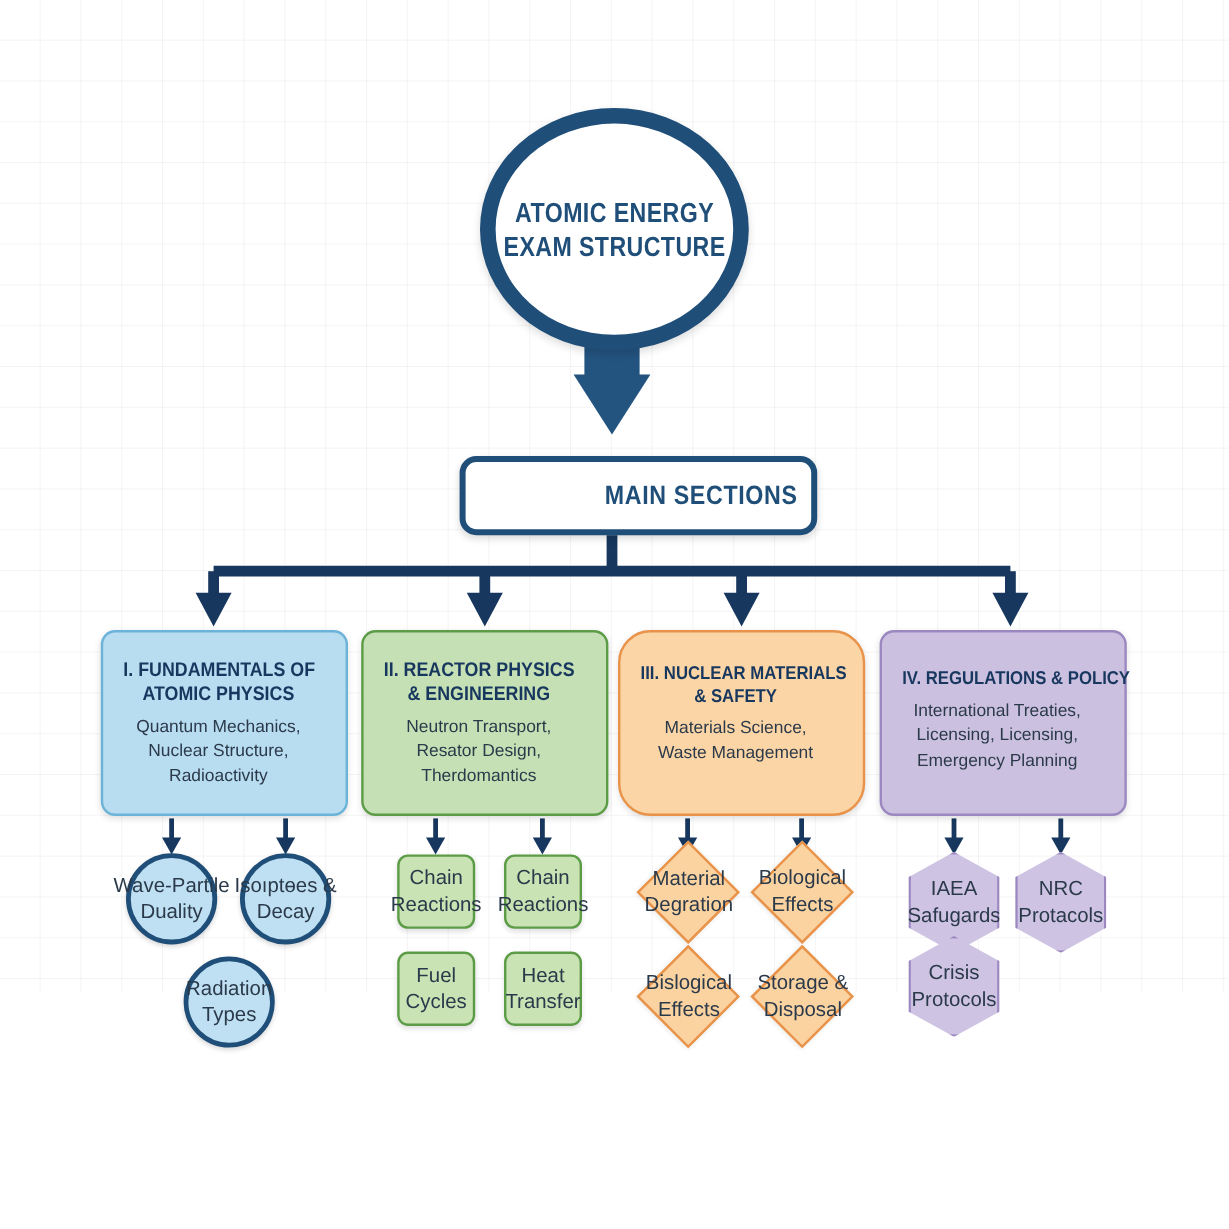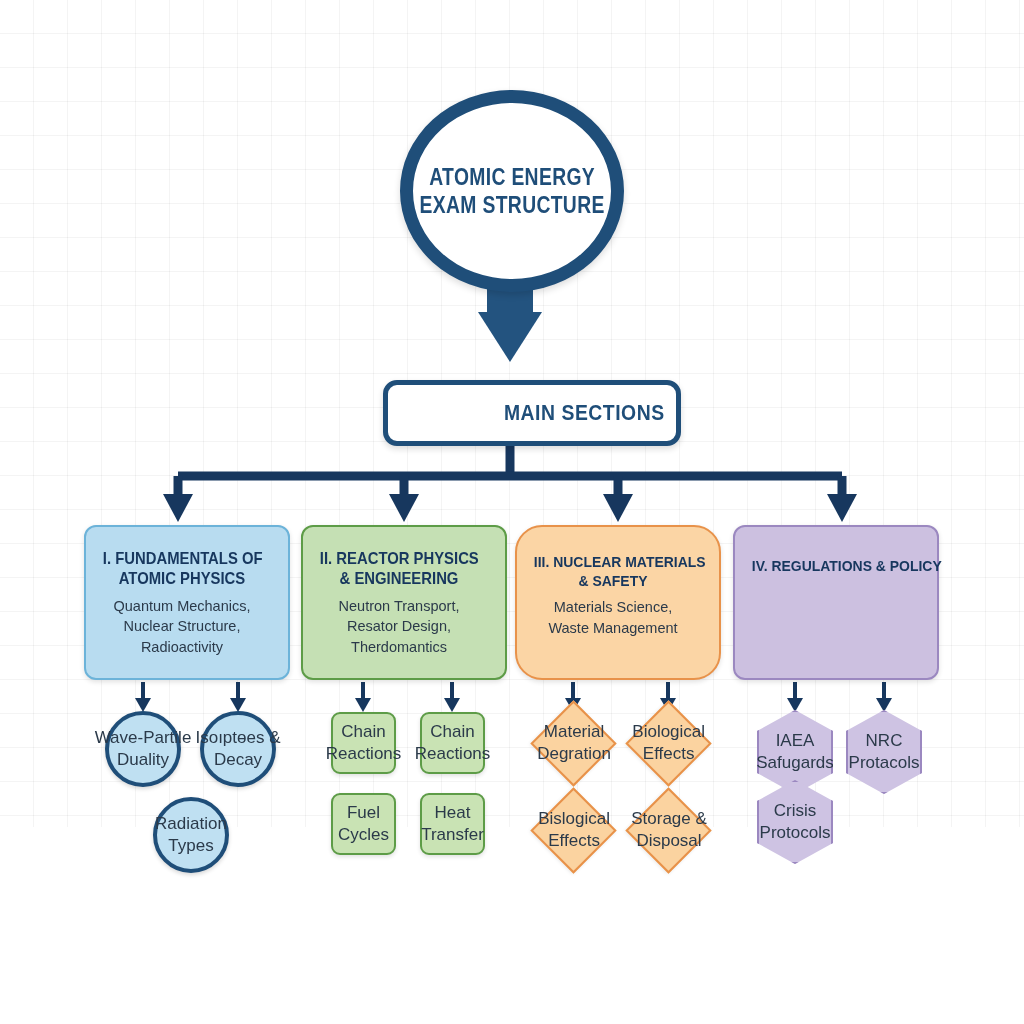--- a/index.html
+++ b/index.html
@@ -210,20 +210,25 @@
     <div class="section-sub">
       <div>Materials Science,</div>
       <div>Waste Management</div>
     </div>
   </div>
 
   <div class="section-box" style="left:733px;background:#ccc0e0;border-color:#9b88c0;padding-top:30px;">
     <div class="section-title" style="font-size:15.5px;">
       <div>IV. REGULATIONS &amp; POLICY</div>
     </div>
+    <div class="section-sub">
+      <div>International Treaties,</div>
+      <div>Licensing, Licensing,</div>
+      <div>Emergency Planning</div>
+    </div>
   </div>
 
   <div class="node circle-node" style="left:105px;top:711px;width:76px;height:76px;">
     <span class="node-label">
       <span>Wave-Partile</span><br>
       <span>Duality</span>
     </span>
   </div>
   <div class="node circle-node" style="left:200px;top:711px;width:76px;height:76px;">
     <span class="node-label">

